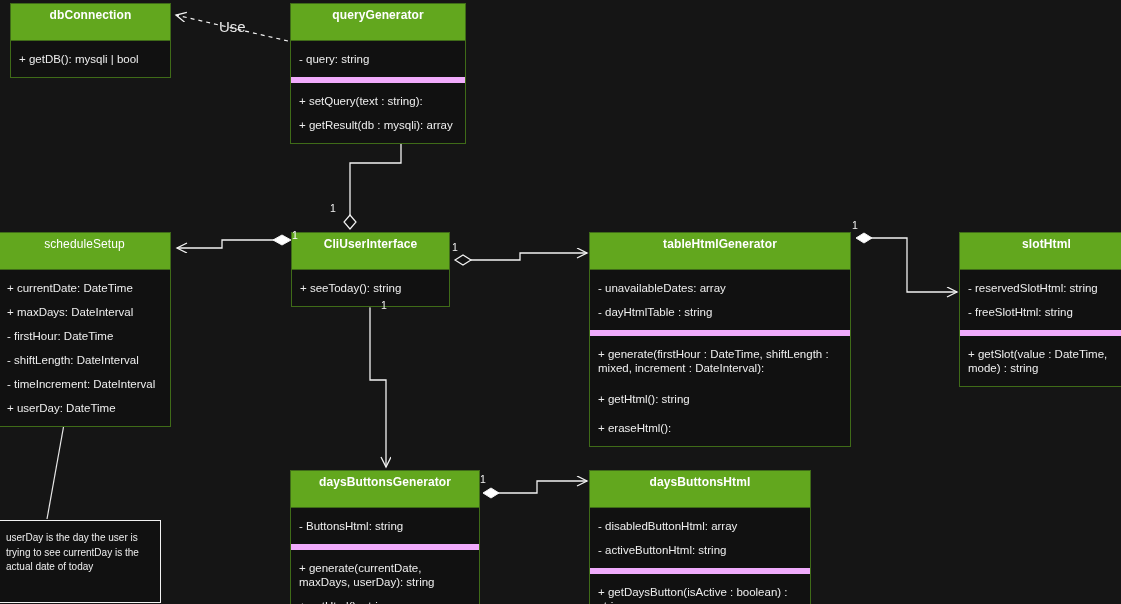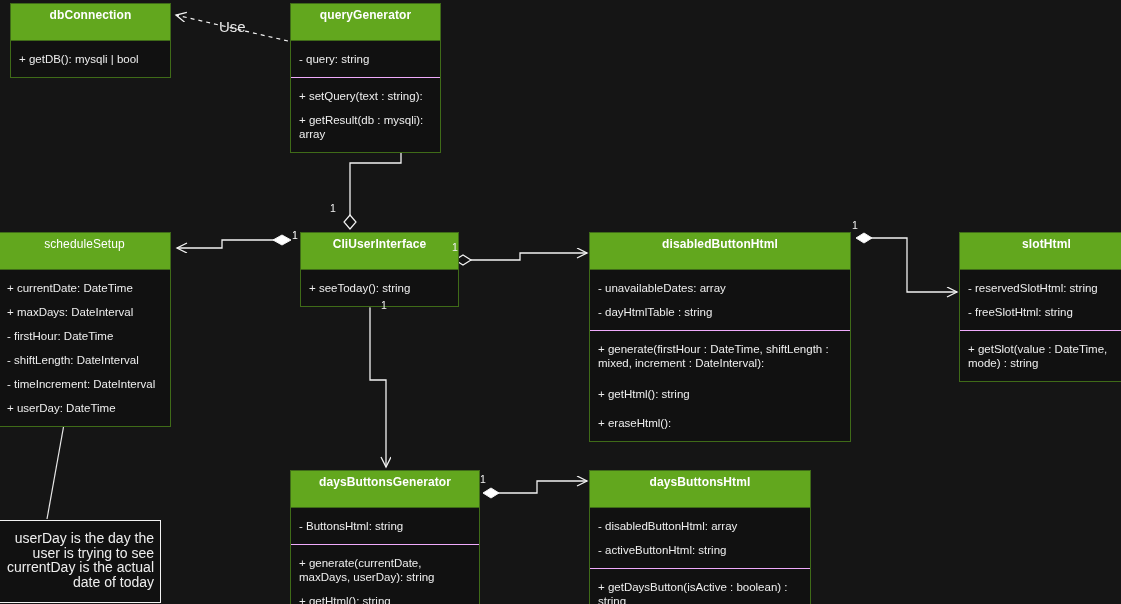--- a/index.html
+++ b/index.html
@@ -41,41 +41,41 @@
     line-height: 13px;
     border-bottom: 1px solid #3f6b18;
     letter-spacing: 0.1px;
   }
   .uml-header.thin { font-weight: normal; }
   .uml-section {
     padding: 6px 6px 6px 8px;
     background: #111111;
   }
   .uml-section + .uml-section {
-    border-top: 1px solid #f0abfc;
+    border-top: 6px solid #f0abfc;
   }
   .uml-row {
     color: #eeeeee;
     font-size: 11.5px;
     line-height: 14px;
     padding: 5px 0 5px 0;
     white-space: normal;
   }
   .note-box {
     position: absolute;
     box-sizing: border-box;
     background: #111111;
     border: 1px solid #f2f2f2;
     z-index: 6;
   }
   .note-text {
     color: #eeeeee;
-    font-size: 14px;
+    font-size: 10px;
     line-height: 14.5px;
-    text-align: right;
+    text-align: left;
     padding: 10px 6px 6px 6px;
   }
   .mult {
     position: absolute;
     color: #f0f0f0;
     font-size: 10.5px;
     line-height: 11px;
     z-index: 8;
     font-family: "Liberation Sans", sans-serif;
   }
@@ -146,21 +146,21 @@
     </g>
   </svg>
 
   <div class="uml-class" style="left:10px; top:3px; width:161px;">
     <div class="uml-header">dbConnection</div>
     <div class="uml-section">
       <div class="uml-row">+ getDB(): mysqli | bool</div>
     </div>
   </div>
 
-  <div class="uml-class" style="left:290px; top:3px; width:151px;">
+  <div class="uml-class" style="left:290px; top:3px; width:176px;">
     <div class="uml-header">queryGenerator</div>
     <div class="uml-section">
       <div class="uml-row">- query: string</div>
     </div>
     <div class="uml-section">
       <div class="uml-row">+ setQuery(text : string):</div>
       <div class="uml-row">+ getResult(db : mysqli): array</div>
     </div>
   </div>
 
@@ -169,29 +169,29 @@
     <div class="uml-section">
       <div class="uml-row">+ currentDate: DateTime</div>
       <div class="uml-row">+ maxDays: DateInterval</div>
       <div class="uml-row">- firstHour: DateTime</div>
       <div class="uml-row">- shiftLength: DateInterval</div>
       <div class="uml-row">- timeIncrement: DateInterval</div>
       <div class="uml-row">+ userDay: DateTime</div>
     </div>
   </div>
 
-  <div class="uml-class" style="left:291px; top:232px; width:159px;margin-left:9px;">
+  <div class="uml-class" style="left:291px; top:232px; width:159px;">
     <div class="uml-header">CliUserInterface</div>
     <div class="uml-section">
       <div class="uml-row">+ seeToday(): string</div>
     </div>
   </div>
 
   <div class="uml-class" style="left:589px; top:232px; width:262px;">
-    <div class="uml-header">disabledButtonHtml</div>
+    <div class="uml-header">tableHtmlGenerator</div>
     <div class="uml-section">
       <div class="uml-row">- unavailableDates: array</div>
       <div class="uml-row">- dayHtmlTable : string</div>
     </div>
     <div class="uml-section">
       <div class="uml-row">+ generate(firstHour : DateTime, shiftLength : mixed, increment : DateInterval):</div>
       <div class="uml-row" style="padding-top:12px;">+ getHtml(): string</div>
       <div class="uml-row" style="padding-top:10px;">+ eraseHtml():</div>
     </div>
   </div>

